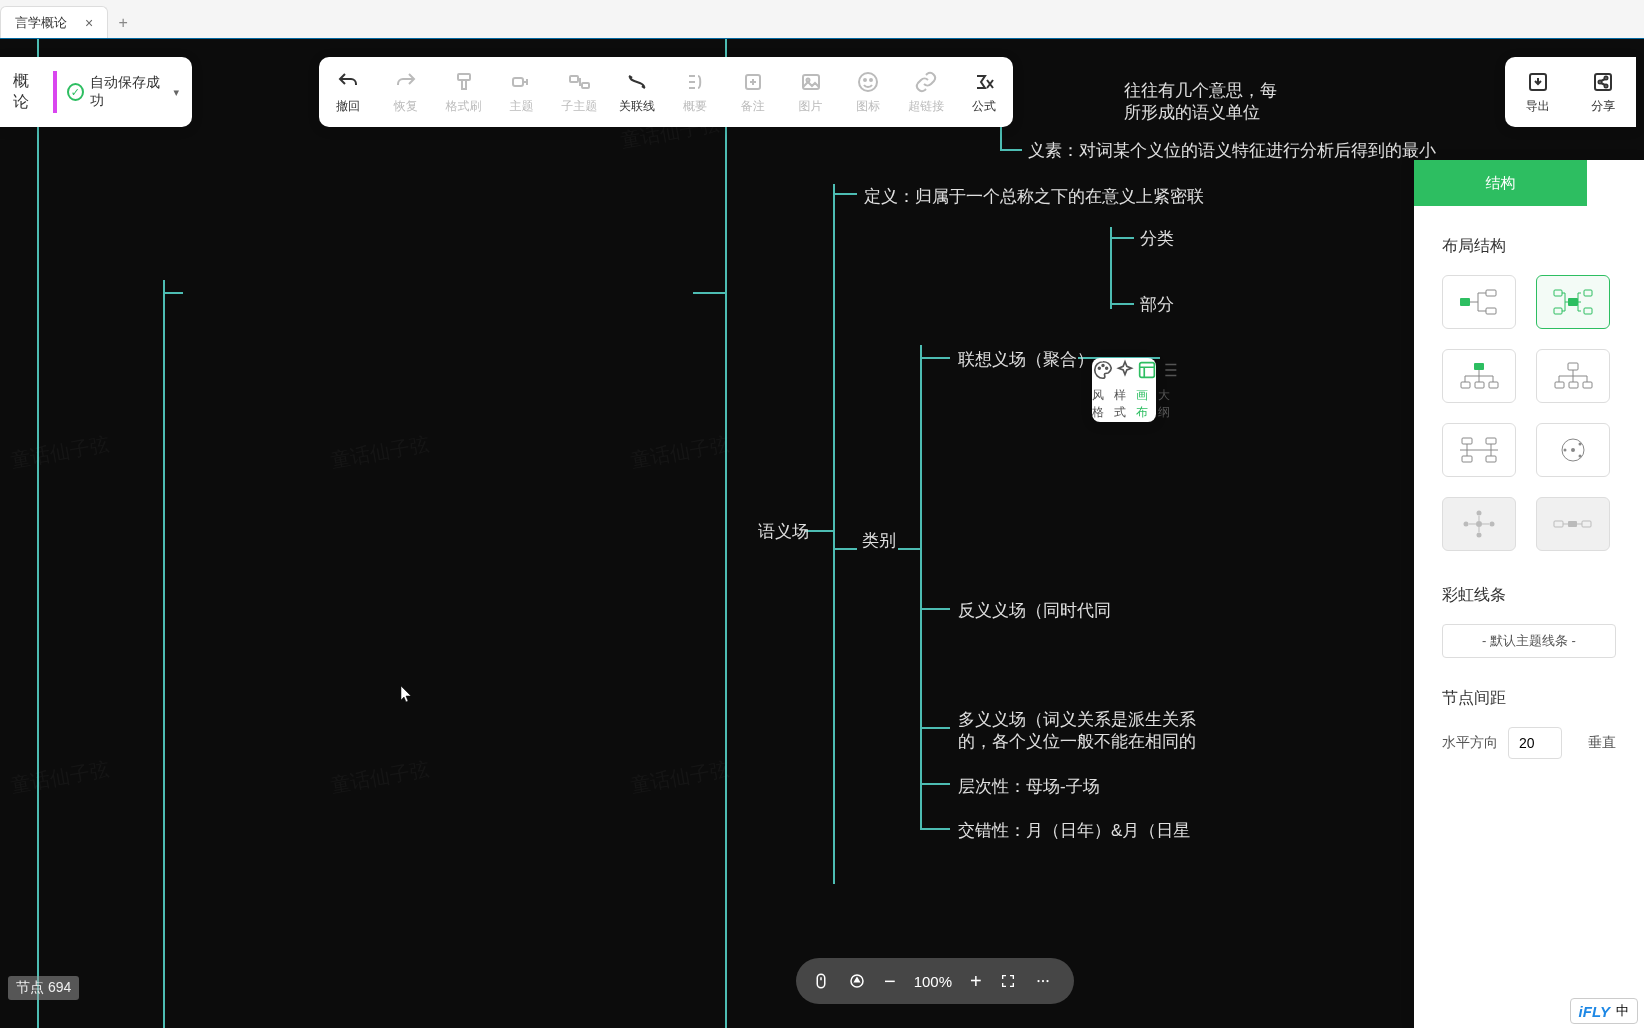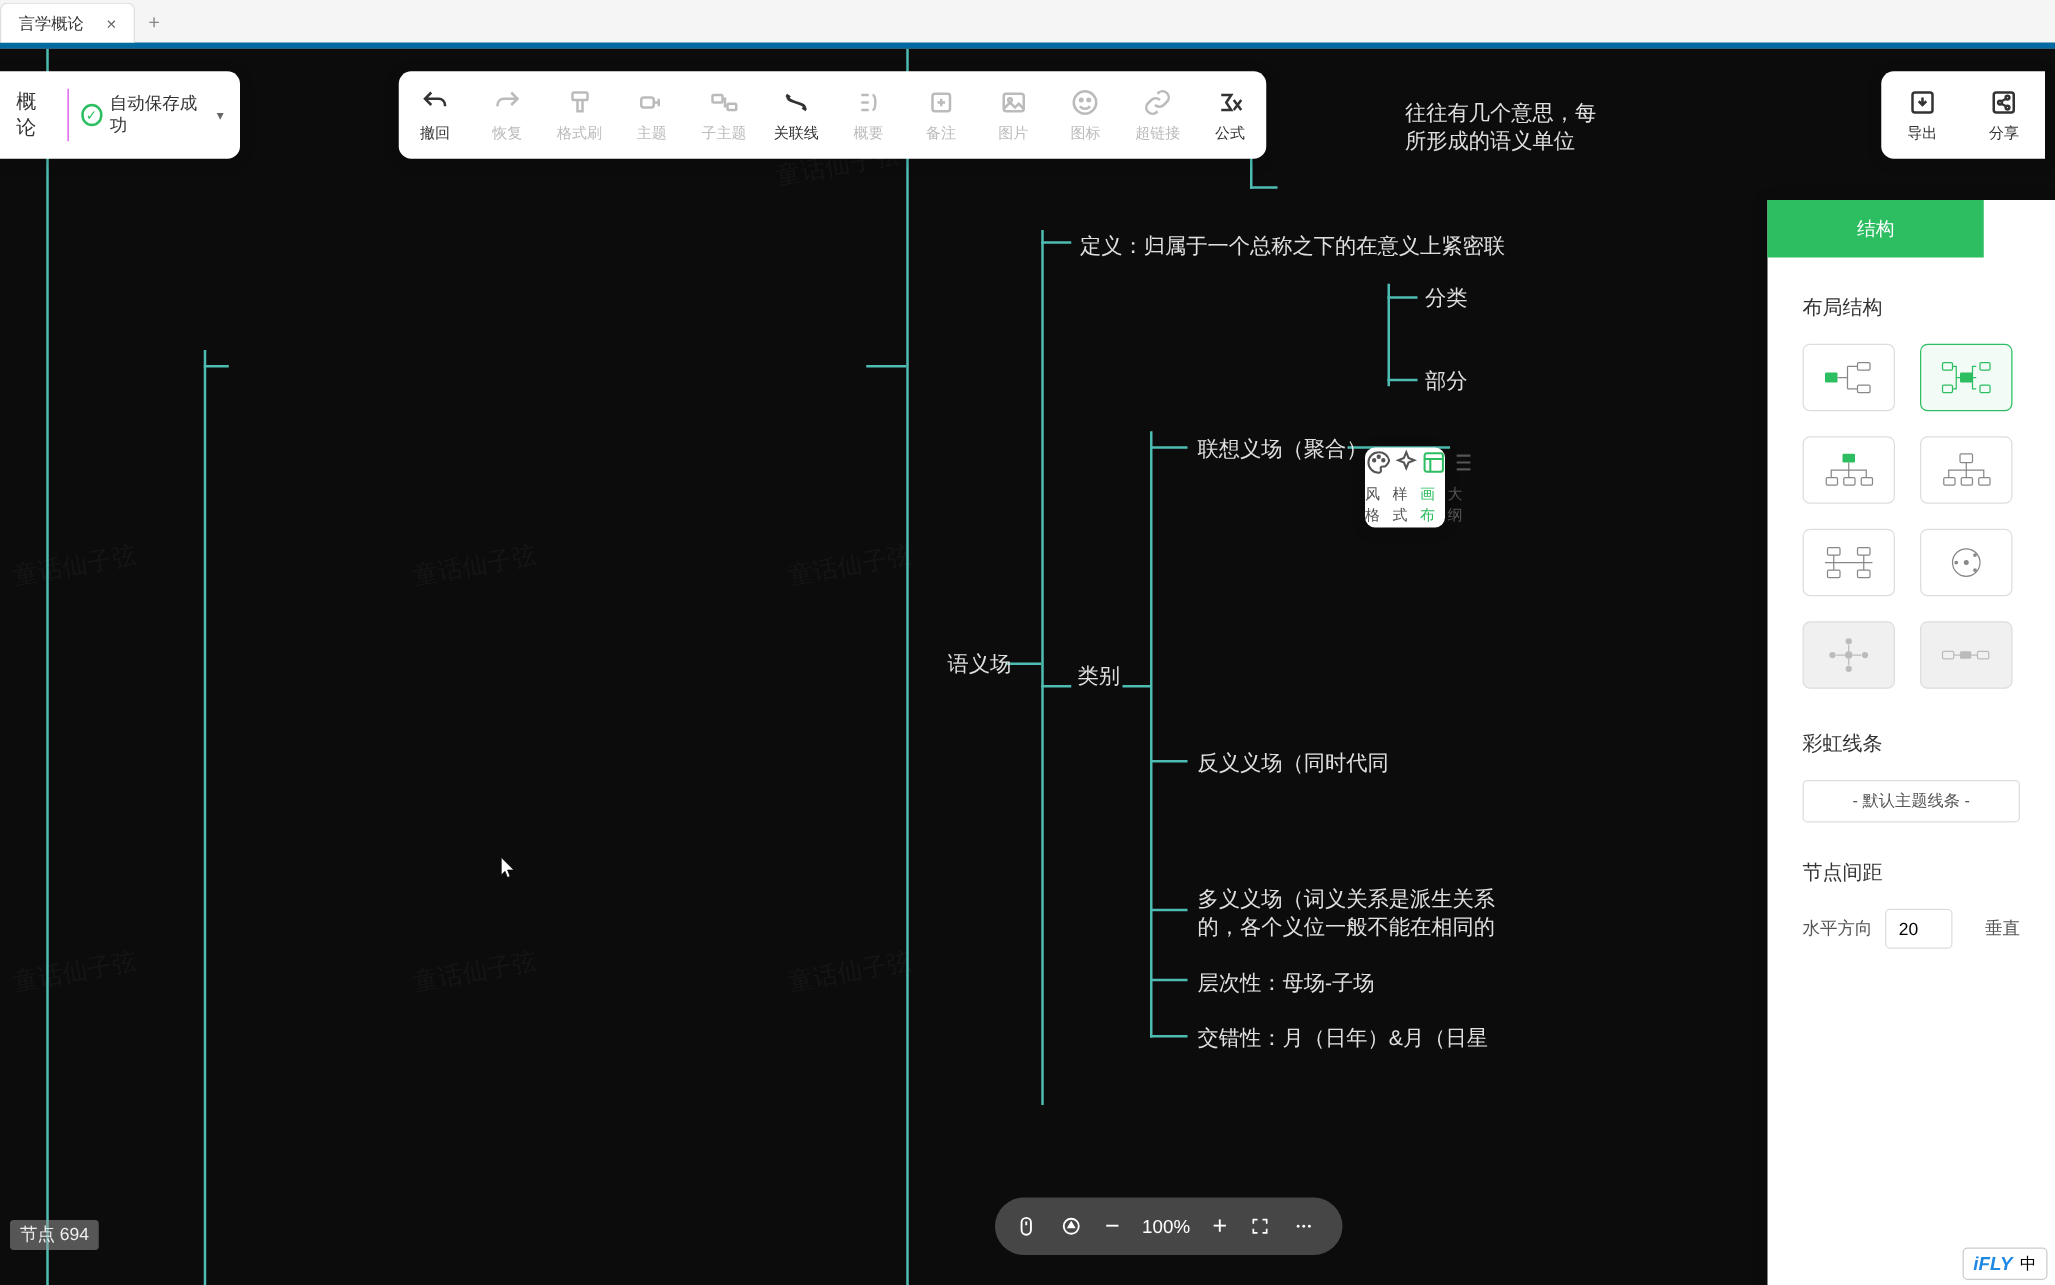--- a/index.html
+++ b/index.html
@@ -12,21 +12,21 @@
       position: relative;
     }
     
     
     .tab-bar {
       height: 39px;
       background: #f5f5f5;
       display: flex;
       align-items: flex-end;
       padding-left: 0;
-      border-bottom: 5px solid #0369a1;
+      border-bottom: 1px solid #0369a1;
     }
     .tab {
       height: 32px;
       background: #fff;
       border: 1px solid #ddd;
       border-bottom: none;
       border-radius: 6px 6px 0 0;
       padding: 0 14px;
       display: flex;
       align-items: center;
@@ -62,21 +62,21 @@
       position: absolute;
       top: 57px; left: 0;
       width: 192px; height: 70px;
       background: #fff;
       border-radius: 0 10px 10px 0;
       display: flex; align-items: center;
       padding: 0 13px;
       gap: 10px;
       box-shadow: 0 2px 12px rgba(0,0,0,0.15);
     }
-    .title-cut { font-size: 16px; color: #333; border-right: 1px solid #d946ef; padding-right: 10px; }
+    .title-cut { font-size: 16px; color: #333; border-right: 4px solid #d946ef; padding-right: 10px; }
     .autosave {
       display: flex; align-items: center; gap: 6px;
       font-size: 14px; color: #333;
     }
     .check-circle {
       width: 18px; height: 18px; border-radius: 50%;
       border: 2px solid #2dbe61;
       display: flex; align-items: center; justify-content: center;
       color: #2dbe61; font-size: 11px;
     }
@@ -292,20 +292,21 @@
   <div class="connector conn-v" style="left:1110px;top:188px;height:82px"></div>
   <div class="connector conn-h" style="left:1110px;top:198px;width:24px"></div>
   <div class="connector conn-h" style="left:1110px;top:264px;width:24px"></div>
   <div class="connector conn-h" style="left:1078px;top:318px;width:82px"></div>
 
   <div class="connector conn-v" style="left:1000px;top:50px;height:62px"></div>
   <div class="connector conn-h" style="left:1000px;top:110px;width:22px"></div>
 
   <div class="node" style="top:40px;left:1124px">往往有几个意思，每</div>
   <div class="node" style="top:62px;left:1124px">所形成的语义单位</div>
+  <div class="node" style="top:100px;left:1028px">义素：对词某个义位的语义特征进行分析后得到的最小</div>
   <div class="node" style="top:146px;left:864px">定义：归属于一个总称之下的在意义上紧密联</div>
   <div class="node" style="top:188px;left:1140px">分类</div>
   <div class="node" style="top:254px;left:1140px">部分</div>
   <div class="node" style="top:309px;left:958px">联想义场（聚合）</div>
   <div class="node" style="top:481px;left:758px">语义场</div>
   <div class="node" style="top:490px;left:862px">类别</div>
   <div class="node" style="top:560px;left:958px">反义义场（同时代同</div>
   <div class="node" style="top:669px;left:958px">多义义场（词义关系是派生关系</div>
   <div class="node" style="top:691px;left:958px">的，各个义位一般不能在相同的</div>
   <div class="node" style="top:736px;left:958px">层次性：母场-子场</div>

